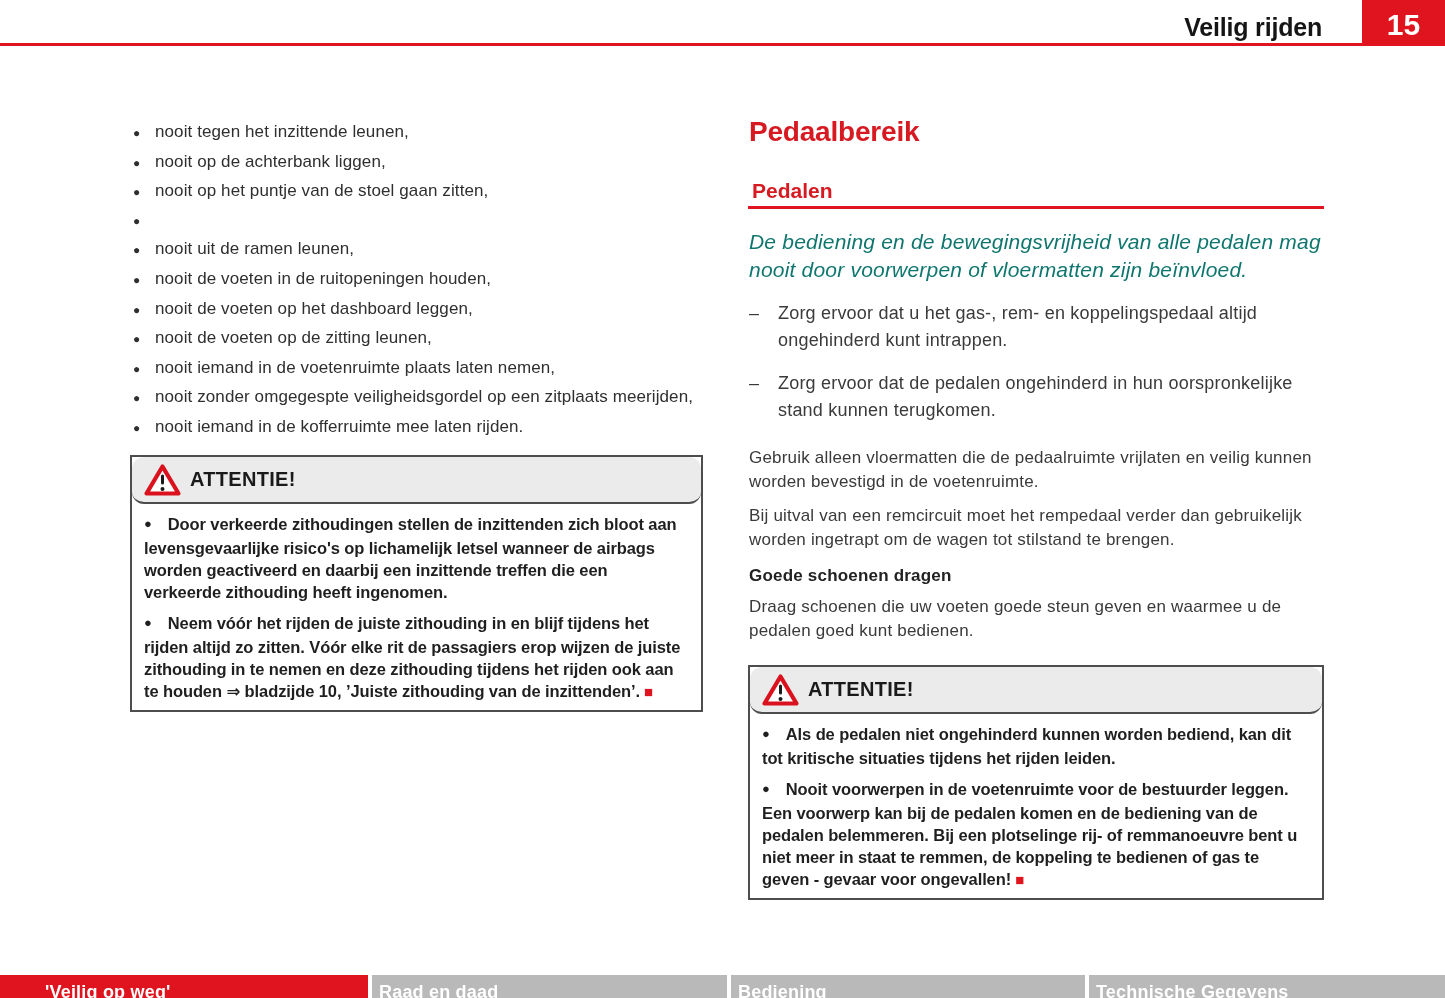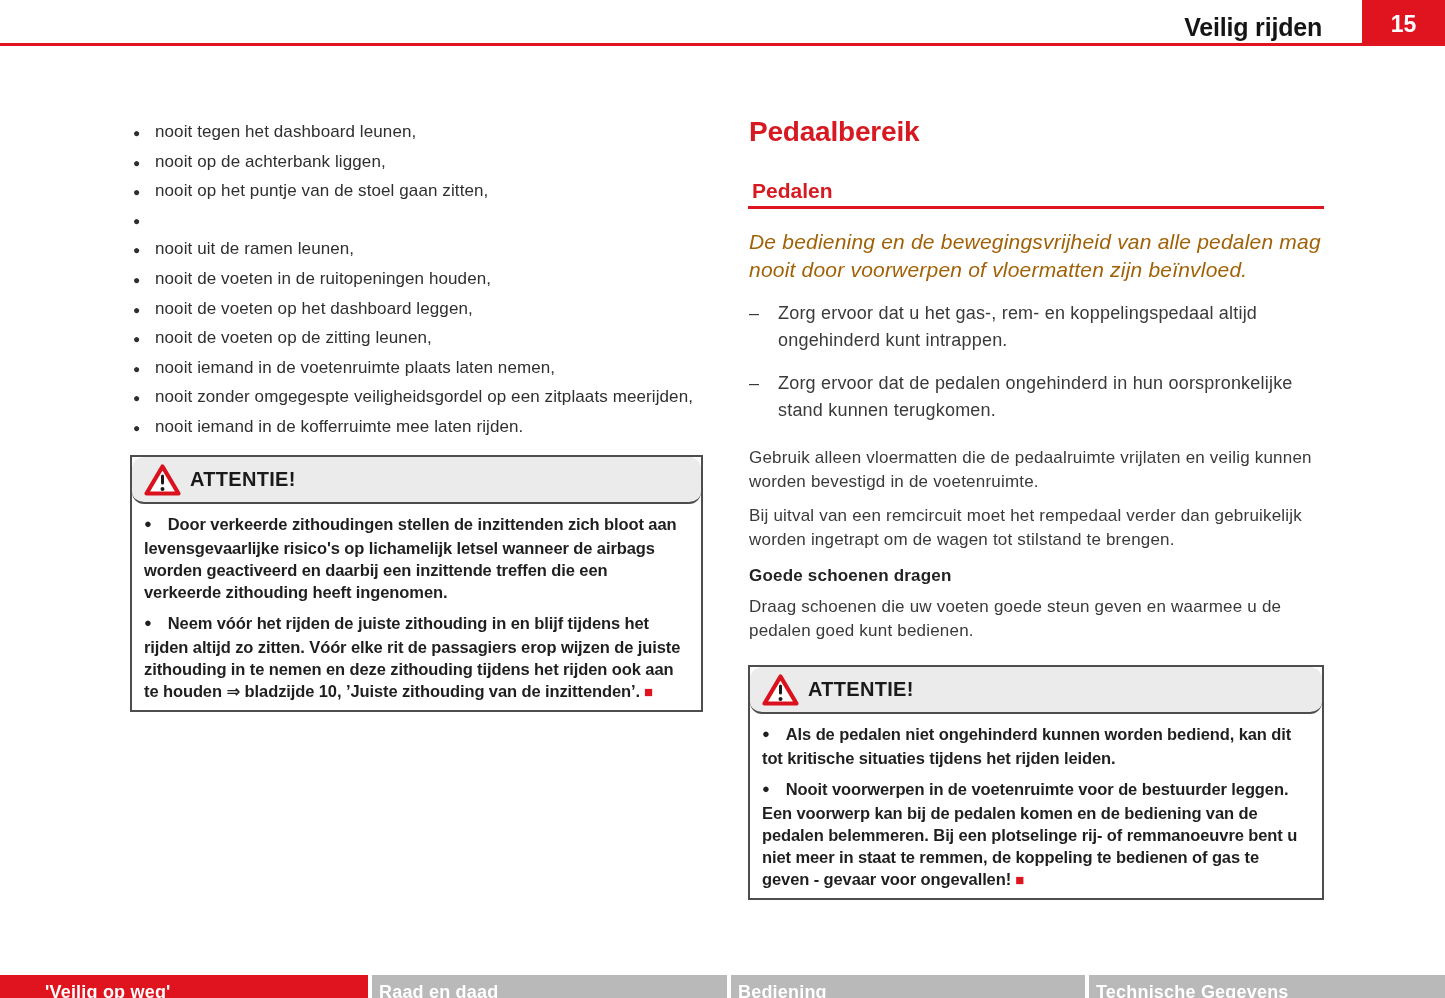--- a/index.html
+++ b/index.html
@@ -19,21 +19,21 @@
   }
   
   .header-title{
     position:absolute;top:13px;right:123px;font-size:25px;font-weight:700;color:#151515;letter-spacing:-0.2px;
   }
   .header-rule{position:absolute;left:0;top:43px;width:1362px;height:3px;background:var(--red);}
   .page-number-box{
     position:absolute;left:1362px;top:0;width:83px;height:46px;background:var(--red);
     display:flex;align-items:center;justify-content:center;
   }
-  .page-number-box span{color:#fff;font-weight:700;font-size:23px;padding-top:3px;text-align:center;}
+  .page-number-box span{color:#fff;font-weight:700;font-size:30px;padding-top:3px;text-align:center;}
   
   .safety-list{
     position:absolute;left:133px;top:118px;width:575px;margin:0;padding:0;list-style:none;
   }
   .safety-list li{
     display:flex;align-items:baseline;font-size:17px;line-height:28.6px;letter-spacing:0.1px;color:#2f2f2f;
   }
   .safety-list .dot{flex:0 0 22px;font-size:12px;color:#2f2f2f;}
   
   .warnbox{
@@ -57,21 +57,21 @@
   
   .rc-title{
     position:absolute;left:749px;top:116px;font-size:28px;font-weight:700;color:var(--heading-red);letter-spacing:-0.2px;
   }
   .rc-subtitle{
     position:absolute;left:749px;top:176px;font-size:21px;font-weight:700;color:var(--heading-red);
   }
   .rc-subrule{position:absolute;left:748px;top:206px;width:576px;height:2.5px;background:var(--red);}
   .rc-lead{
     position:absolute;left:749px;top:228px;width:590px;font-size:21px;font-style:italic;
-    line-height:27.5px;color:#a16207;letter-spacing:0.2px;
+    line-height:27.5px;color:#0f766e;letter-spacing:0.2px;
   }
   .dash-list{position:absolute;left:749px;top:300px;width:580px;}
   .dash-item{display:flex;margin:0 0 17px 0;font-size:18px;line-height:26.5px;color:#3a3a3a;letter-spacing:0.2px;}
   .dash-item .dash{flex:0 0 29px;}
   .rc-para{position:absolute;left:749px;width:588px;font-size:17px;line-height:23.5px;color:#3a3a3a;letter-spacing:0.2px;margin:0;}
   .rc-para.p1{top:446px;}
   .rc-para.p2{top:504px;}
   .rc-h3{position:absolute;left:749px;top:566px;font-size:17px;font-weight:700;color:#222;letter-spacing:0.2px;}
   .rc-para.p3{top:595px;}
   
@@ -91,21 +91,21 @@
 
 <div class="header-title">Veilig rijden</div>
 <div class="header-rule"></div>
 <div class="page-number-box">
   <span>15</span>
 </div>
 
 <ul class="safety-list" id="safety-list">
     <li>
       <span class="dot">●</span>
-      <span class="rule-text">nooit tegen het dashboard leunen,</span>
+      <span class="rule-text">nooit tegen het inzittende leunen,</span>
     </li>
     <li>
       <span class="dot">●</span>
       <span class="rule-text">nooit op de achterbank liggen,</span>
     </li>
     <li>
       <span class="dot">●</span>
       <span class="rule-text">nooit op het puntje van de stoel gaan zitten,</span>
     </li>
     <li>

